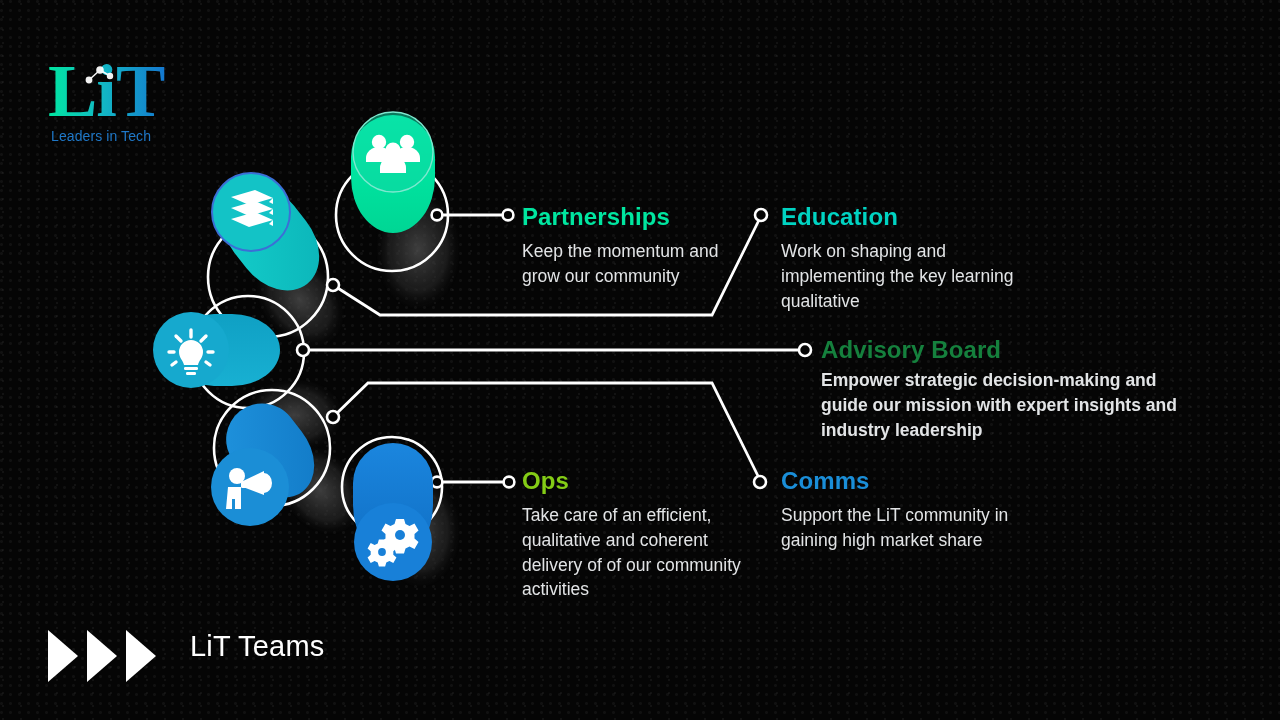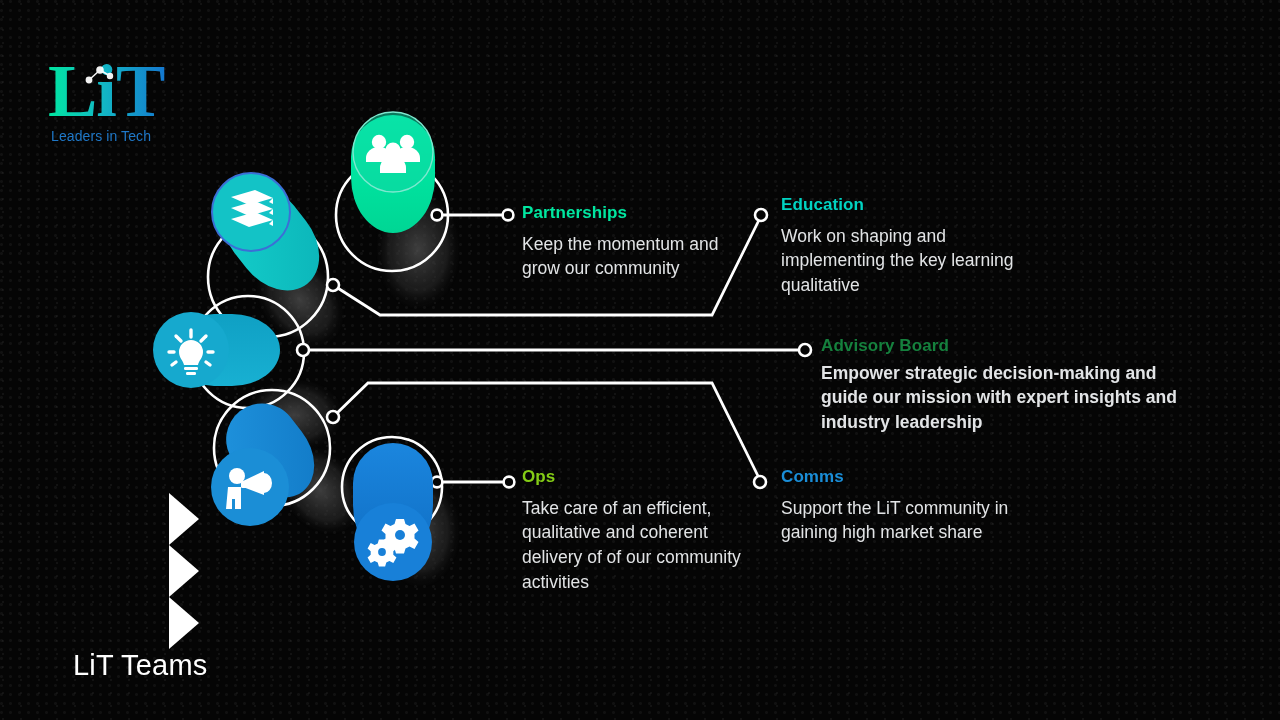--- a/index.html
+++ b/index.html
@@ -42,36 +42,36 @@
     font-size:14px; color:#1f78c8; letter-spacing:.1px;
     white-space:nowrap;
   }
 
   
   #graphic { position:absolute; inset:0; }
 
   
   .node-text { position:absolute; }
   .node-title {
-    font-size:17px; font-weight:bold; line-height:1.1;
+    font-size:24px; font-weight:bold; line-height:1.1;
     letter-spacing:.1px; white-space:nowrap;
   }
   .node-desc {
     font-size:17.5px; color:#e2e4e6; line-height:1.41;
     margin-top:9px; font-weight:400;
   }
   #t-partnerships { left:522px; top:204px; width:230px; }
-  #t-education    { left:781px; top:196px; width:240px; }
+  #t-education    { left:781px; top:204px; width:240px; }
   #t-advisory     { left:821px; top:337px; width:370px; }
   #t-advisory .node-desc { margin-top:5px;font-weight:bold; }
   #t-ops          { left:522px; top:468px; width:250px; }
   #t-comms        { left:781px; top:468px; width:230px; }
 
   
-  #footer { position:absolute; left:48px; bottom:38px; display:flex; align-items:flex-end;flex-direction:column; }
+  #footer { position:absolute; left:48px; bottom:38px; display:flex; align-items:flex-start; }
   .play-tri {
     width:0; height:0;
     border-top:26px solid transparent;
     border-bottom:26px solid transparent;
     border-left:30px solid #ffffff;
     margin-right:9px;
   }
   #footer-label {
     margin-left:25px; color:#ffffff;
     font-size:29px; font-weight:400; letter-spacing:.2px;

